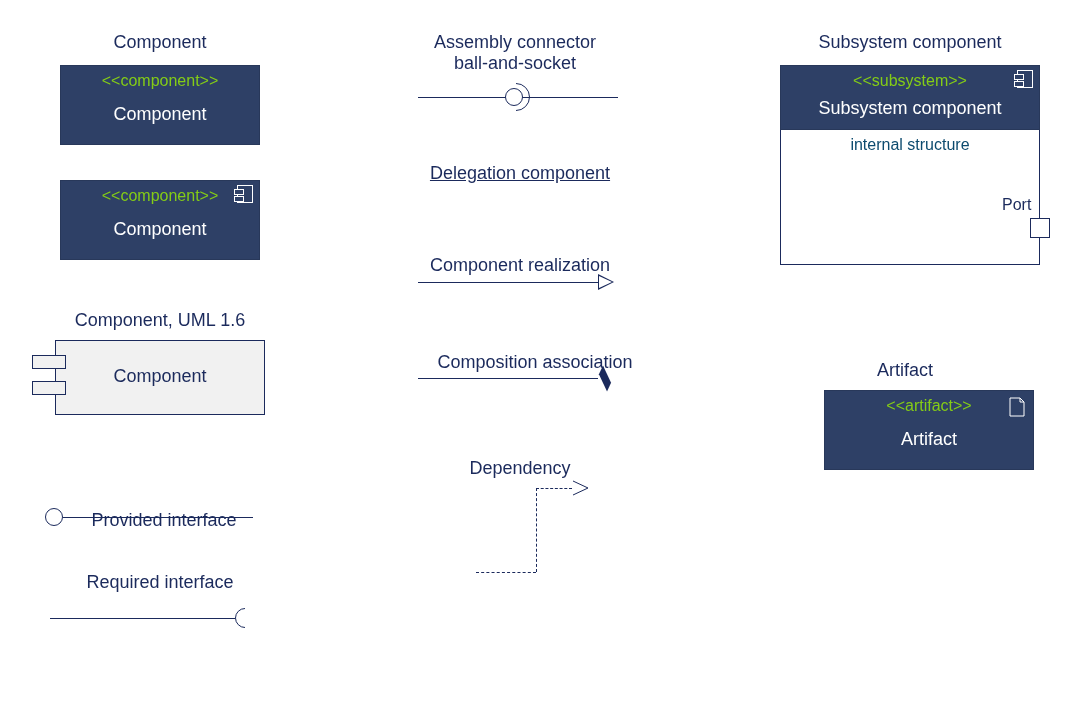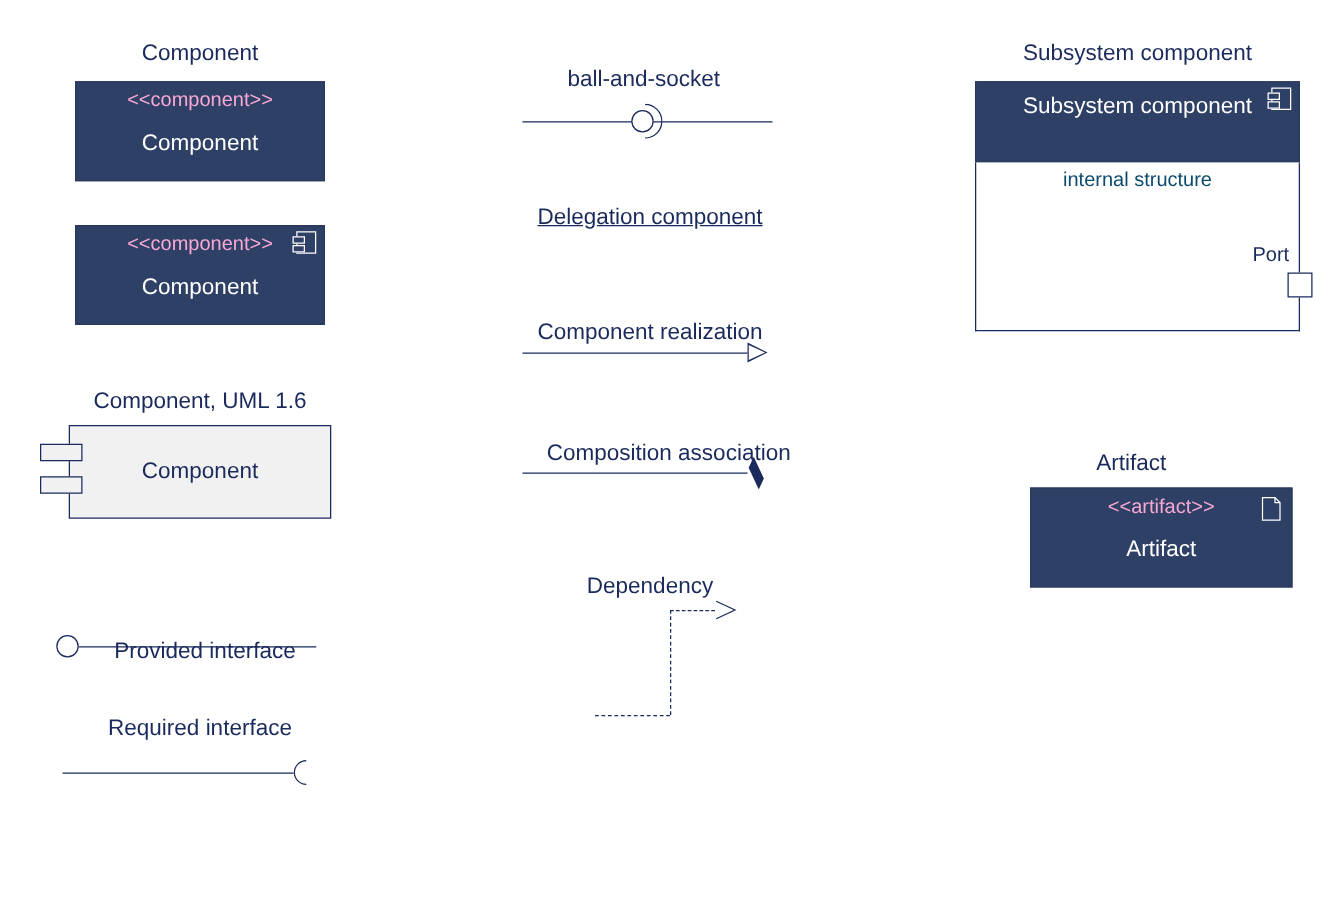--- a/index.html
+++ b/index.html
@@ -26,21 +26,21 @@
   .comp-box {
     position: absolute;
     background: #2e4066;
     color: #ffffff;
     border: 1px solid #28385a;
   }
   .comp-stereo {
     font-size: 16px;
     text-align: center;
     padding-top: 6px;
-    color: #f9a8d4;
+    color: #84cc16;
   }
   .comp-name {
     font-size: 18px;
     text-align: center;
     padding: 14px 0 10px 0;
     color: #ffffff;
   }
 
   
   .comp-icon {
@@ -251,21 +251,21 @@
 
 <div class="label" style="left:64px; top:470px; width:200px;margin-top:40px;">Provided interface</div>
 <div class="prov-circle" style="left:45px; top:508px;"></div>
 <div class="prov-line" style="left:63px; top:517px; width:190px;"></div>
 
 <div class="label" style="left:60px; top:572px; width:200px;">Required interface</div>
 <div class="prov-line" style="left:50px; top:618px; width:185px;"></div>
 <div class="req-socket" style="left:235px; top:608px;"></div>
 
 <div class="label" style="left:400px; top:32px; width:230px;">
-  <br>
+  <span>Assembly connector</span><br>
   <span>ball-and-socket</span>
 </div>
 <div class="conn-line" style="left:418px; top:97px; width:200px;"></div>
 <div class="assembly-socket" style="left:502px; top:83px;"></div>
 <div class="assembly-circle" style="left:505px; top:88px;"></div>
 
 <div class="label label-underline" style="left:420px; top:163px; width:200px;">Delegation component</div>
 
 <div class="label" style="left:410px; top:255px; width:220px;">Component realization</div>
 <div class="conn-line" style="left:418px; top:282px; width:180px;"></div>
@@ -284,20 +284,21 @@
 <div class="dep-arrow" style="left:572px; top:480px;">
   <svg width="20" height="16" viewBox="0 0 20 16">
     <path d="M1 1 L16 8 L1 15" fill="none" stroke="#1b2a5c" stroke-width="1"></path>
   </svg>
 </div>
 
 <div class="label" style="left:780px; top:32px; width:260px;">Subsystem component</div>
 
 <div class="subsys-head" style="left:780px; top:65px; width:260px; height:65px;">
   <div class="comp-icon"></div>
+  <div class="comp-stereo">&lt;&lt;subsystem&gt;&gt;</div>
   <div class="comp-name" style="padding:8px 0 6px 0;">Subsystem component</div>
 </div>
 <div class="subsys-body" style="left:780px; top:130px; width:260px; height:135px;">
   <div class="subsys-body-label">internal structure</div>
 </div>
 <div class="port-label" style="left:1002px; top:196px;">Port</div>
 <div class="port-box" style="left:1030px; top:218px;"></div>
 
 <div class="label" style="left:800px; top:360px; width:210px;">Artifact</div>
 <div class="artifact-box" style="left:800px; top:390px; width:210px; height:80px;margin-left:24px;">

